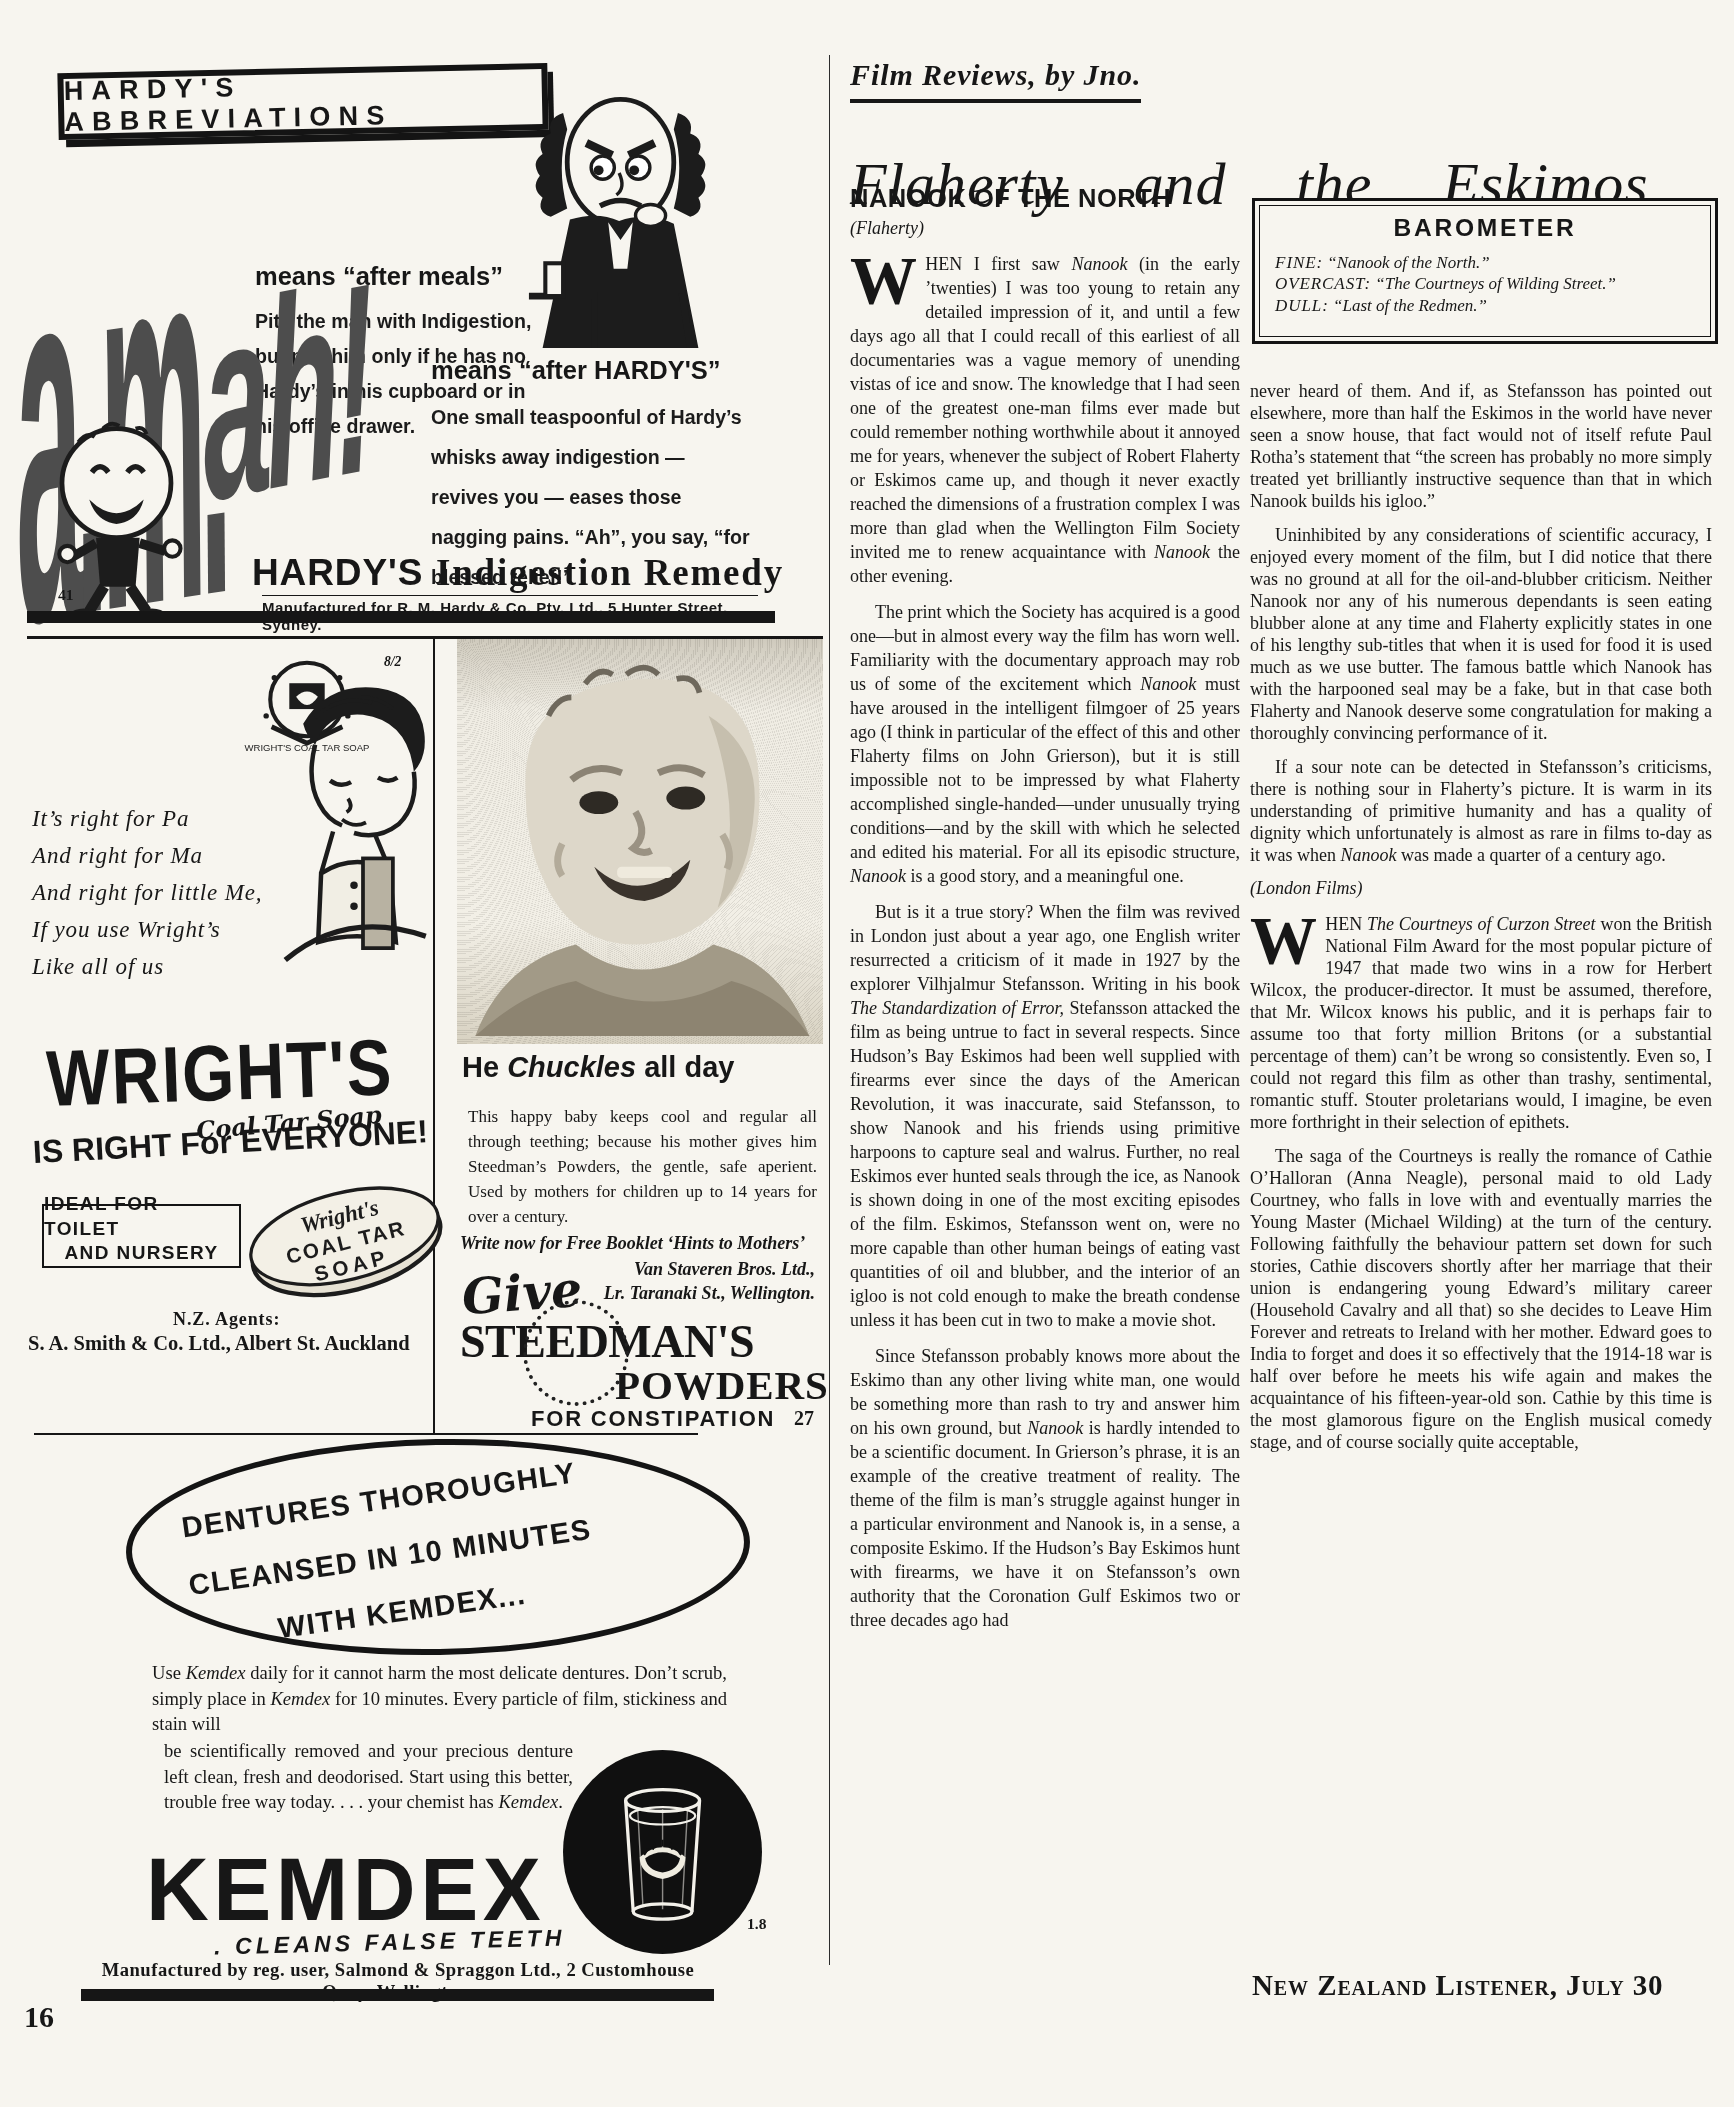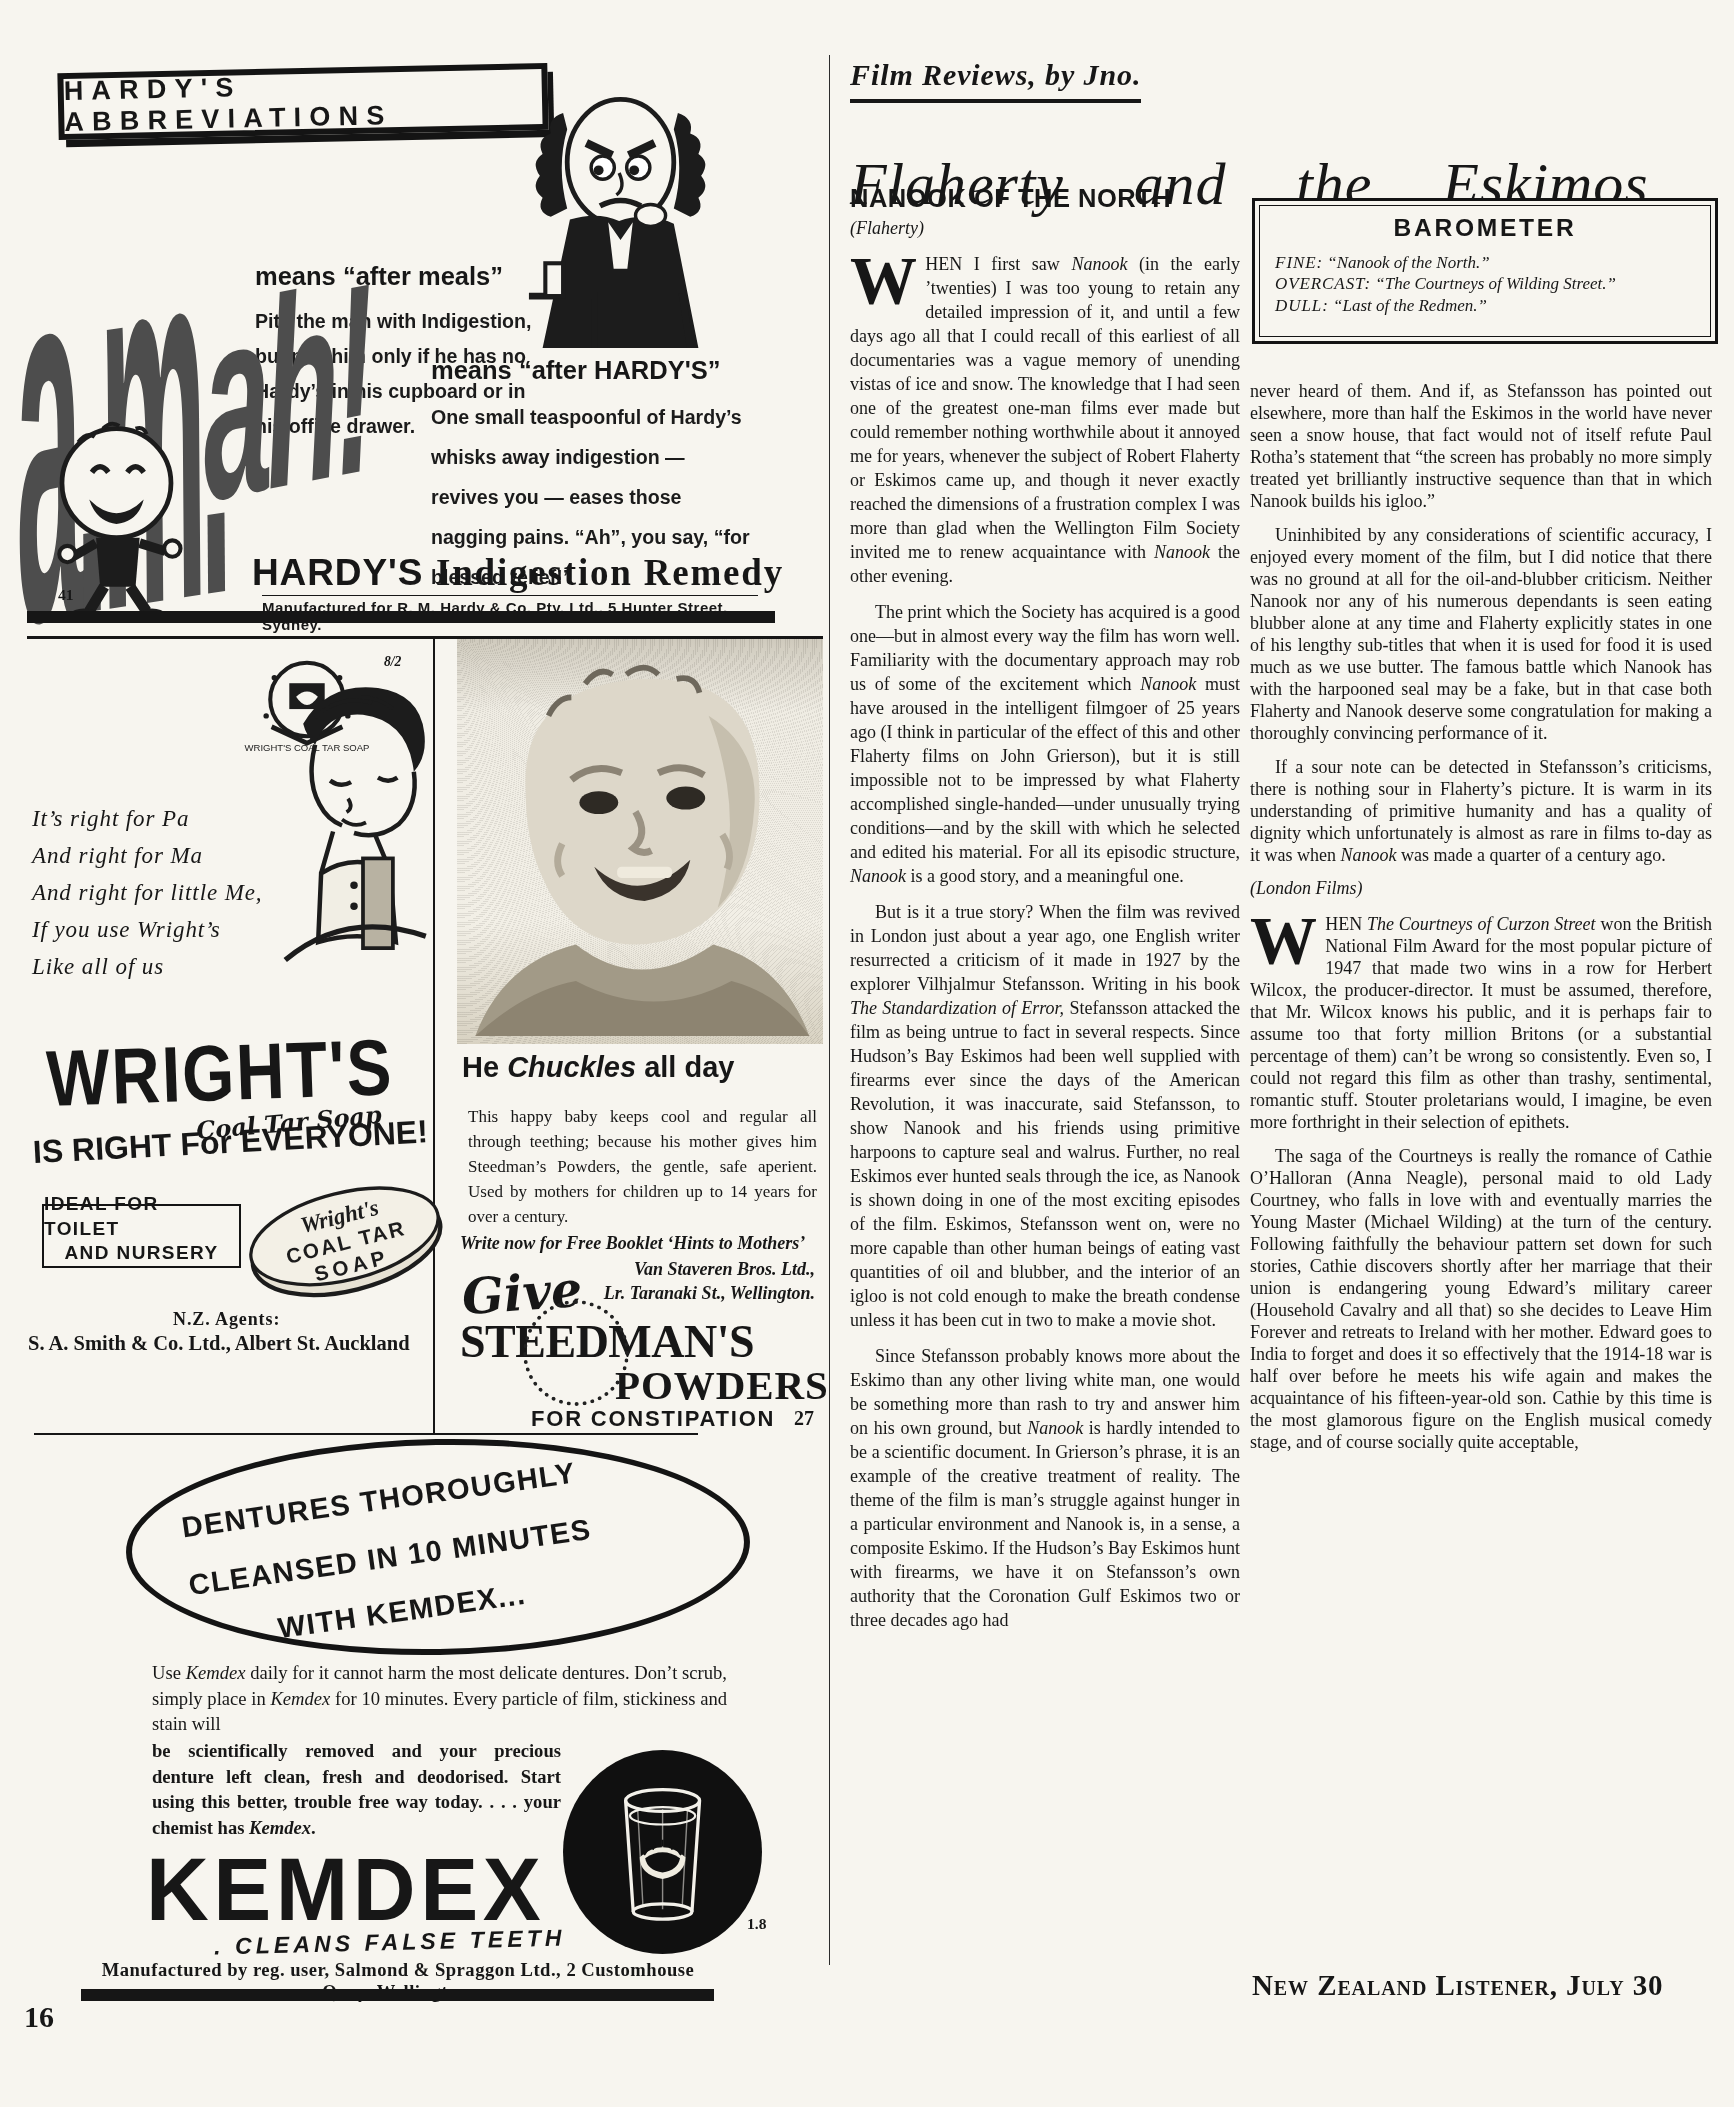--- a/index.html
+++ b/index.html
@@ -90,21 +90,21 @@
   .kemdex-rule{left:34px;top:1433px;width:664px;height:2.3px;}
   .kemdex-oval{position:absolute;left:126px;top:1439px;width:612px;height:204px;border:6.8px solid #141414;
     border-radius:50%;transform:rotate(-1deg);}
   .kemdex-oval-line{position:absolute;font-family:"Liberation Sans",sans-serif;font-weight:800;
     font-size:29px;letter-spacing:1.4px;transform:rotate(-8deg);white-space:nowrap;}
   .kol1{left:180px;top:1484px;}
   .kol2{left:187px;top:1541px;}
   .kol3{left:277px;top:1595px;}
   .kemdex-body{position:absolute;font-size:18.6px;line-height:25.5px;text-align:justify;}
   .kb1{left:152px;top:1660px;width:575px;}
-  .kb2{left:152px;top:1738px;width:409px;font-weight:bold;}
+  .kb2{left:164px;top:1738px;width:409px;}
   .kemdex-circle{position:absolute;left:563px;top:1750px;width:199px;height:204px;background:#101010;
     border-radius:50%;display:flex;align-items:center;justify-content:center;}
   .n18{left:747px;top:1915px;color:#171717;}
   .kemdex-brand{position:absolute;left:146px;top:1838px;font-family:"Liberation Sans",sans-serif;
     font-weight:900;font-size:87px;letter-spacing:4.5px;transform:scaleY(1.03);transform-origin:left top;
     white-space:nowrap;}
   .kemdex-tagline{position:absolute;left:214px;top:1929px;font-family:"Liberation Sans",sans-serif;
     font-style:italic;font-weight:900;font-size:23px;letter-spacing:4.1px;transform:rotate(-1.5deg);
     white-space:nowrap;}
   .kemdex-mfr{position:absolute;left:81px;top:1959px;width:634px;text-align:center;font-weight:700;

